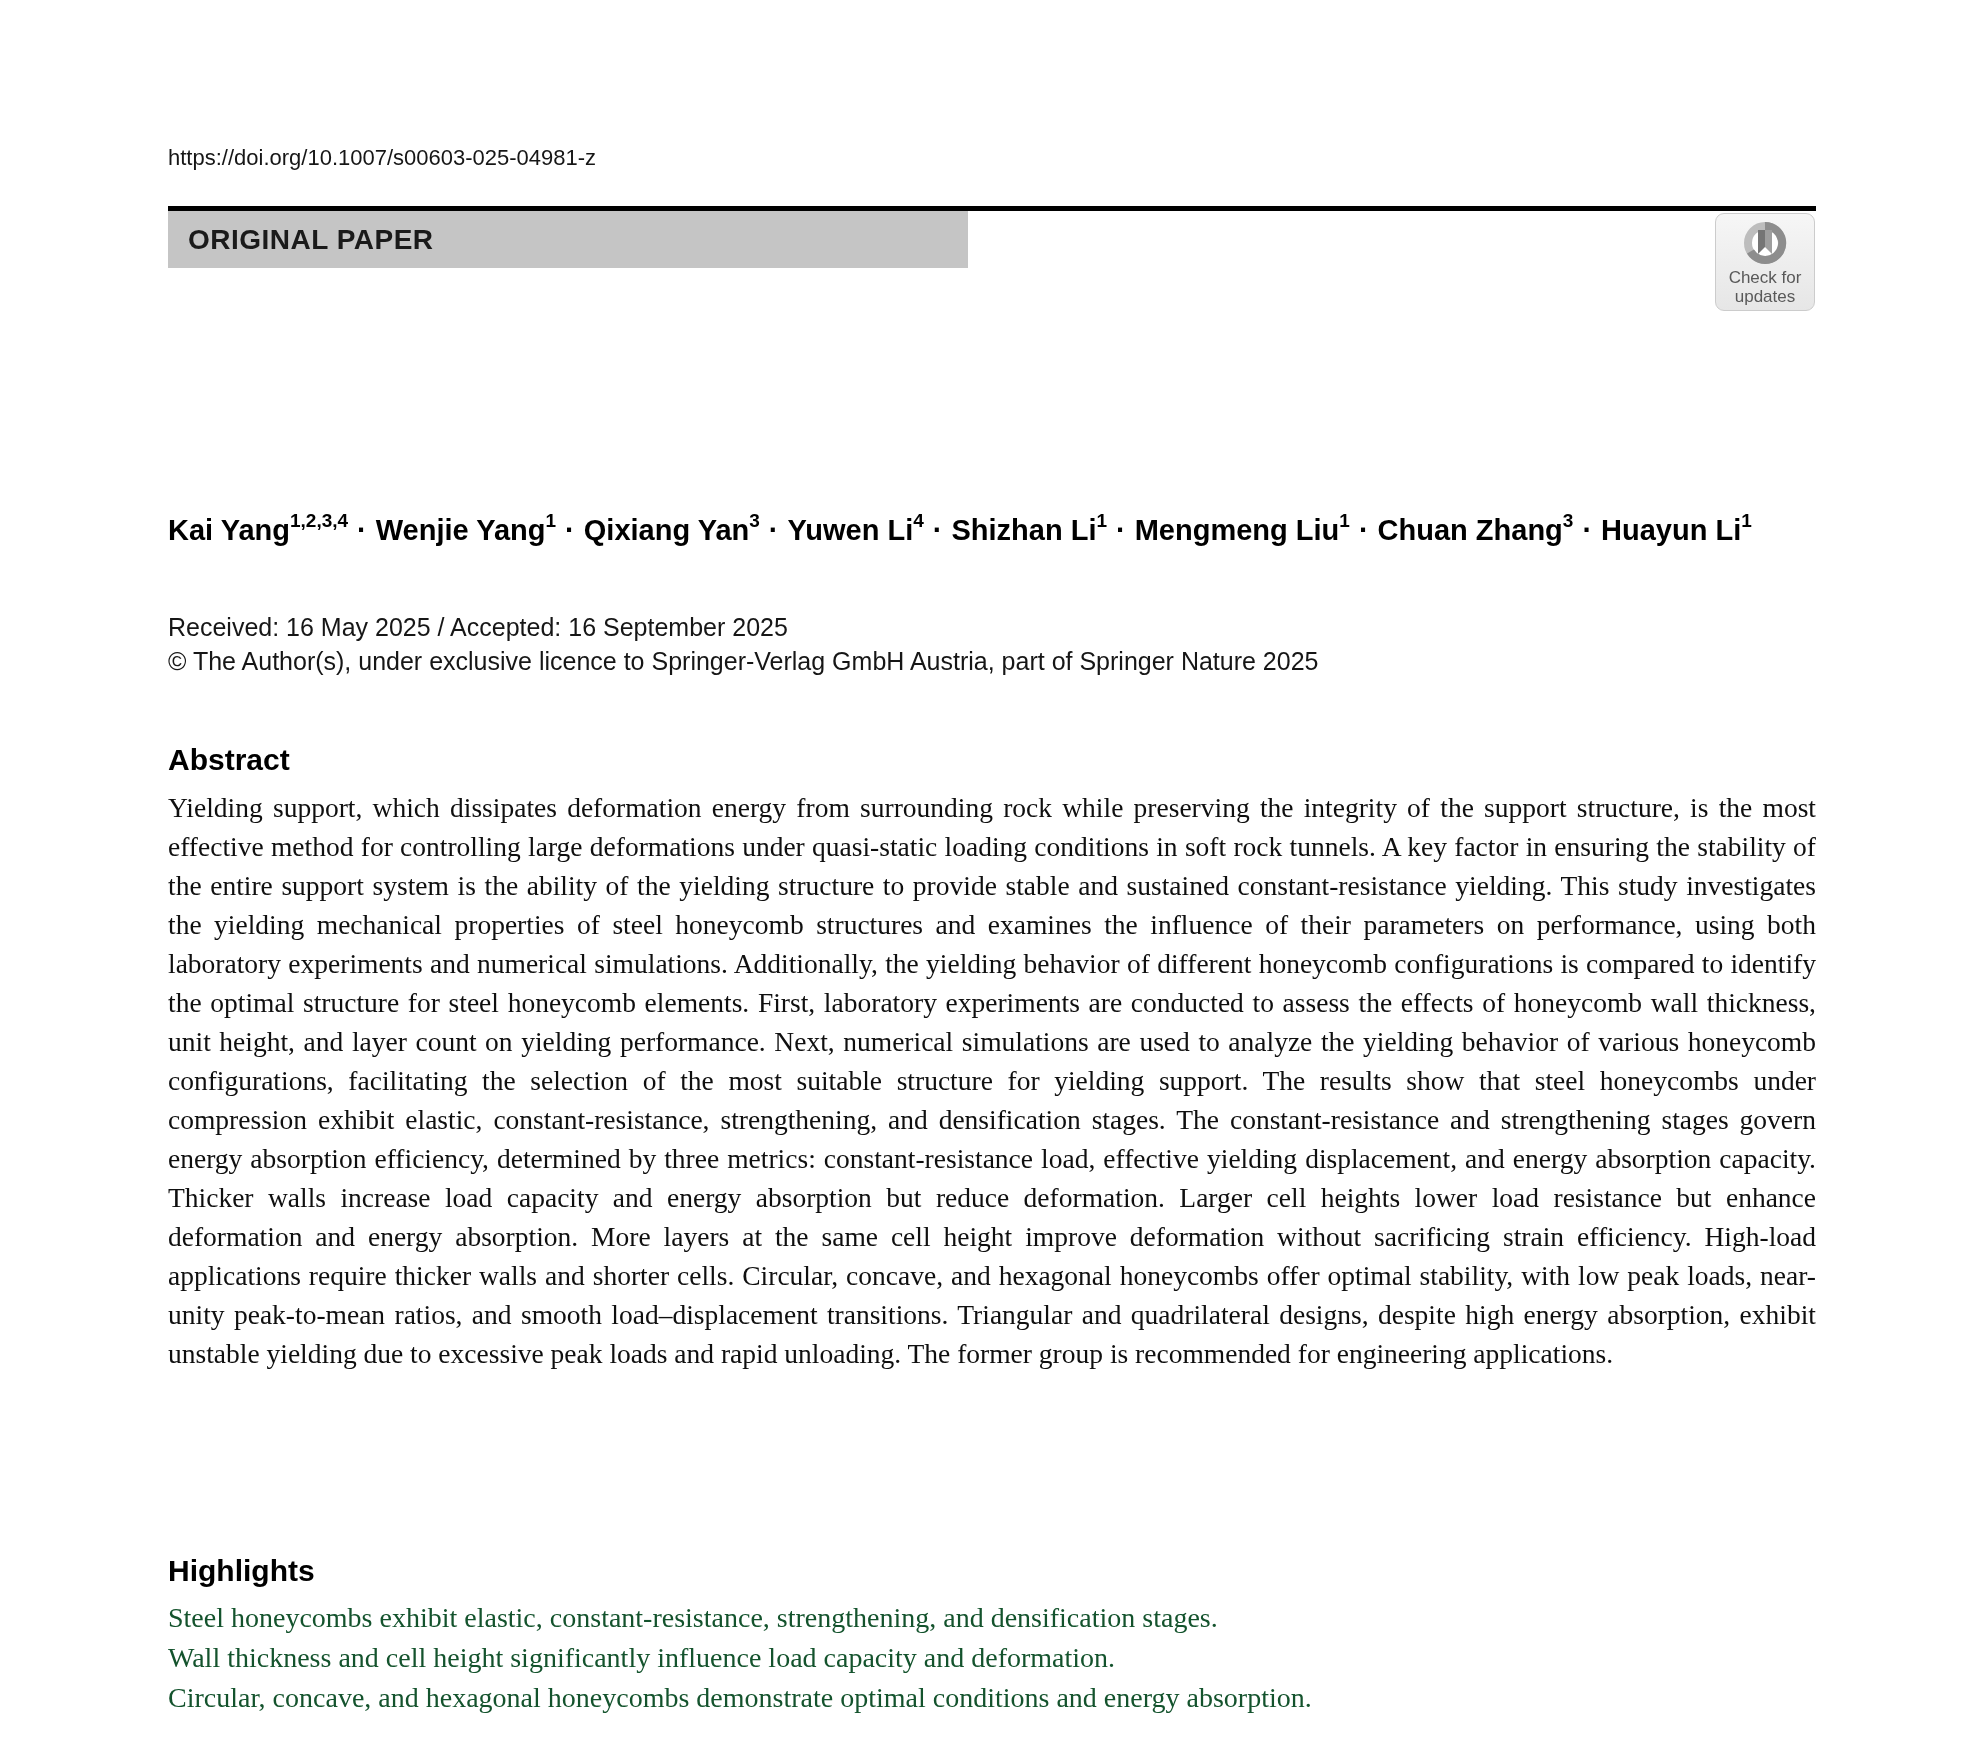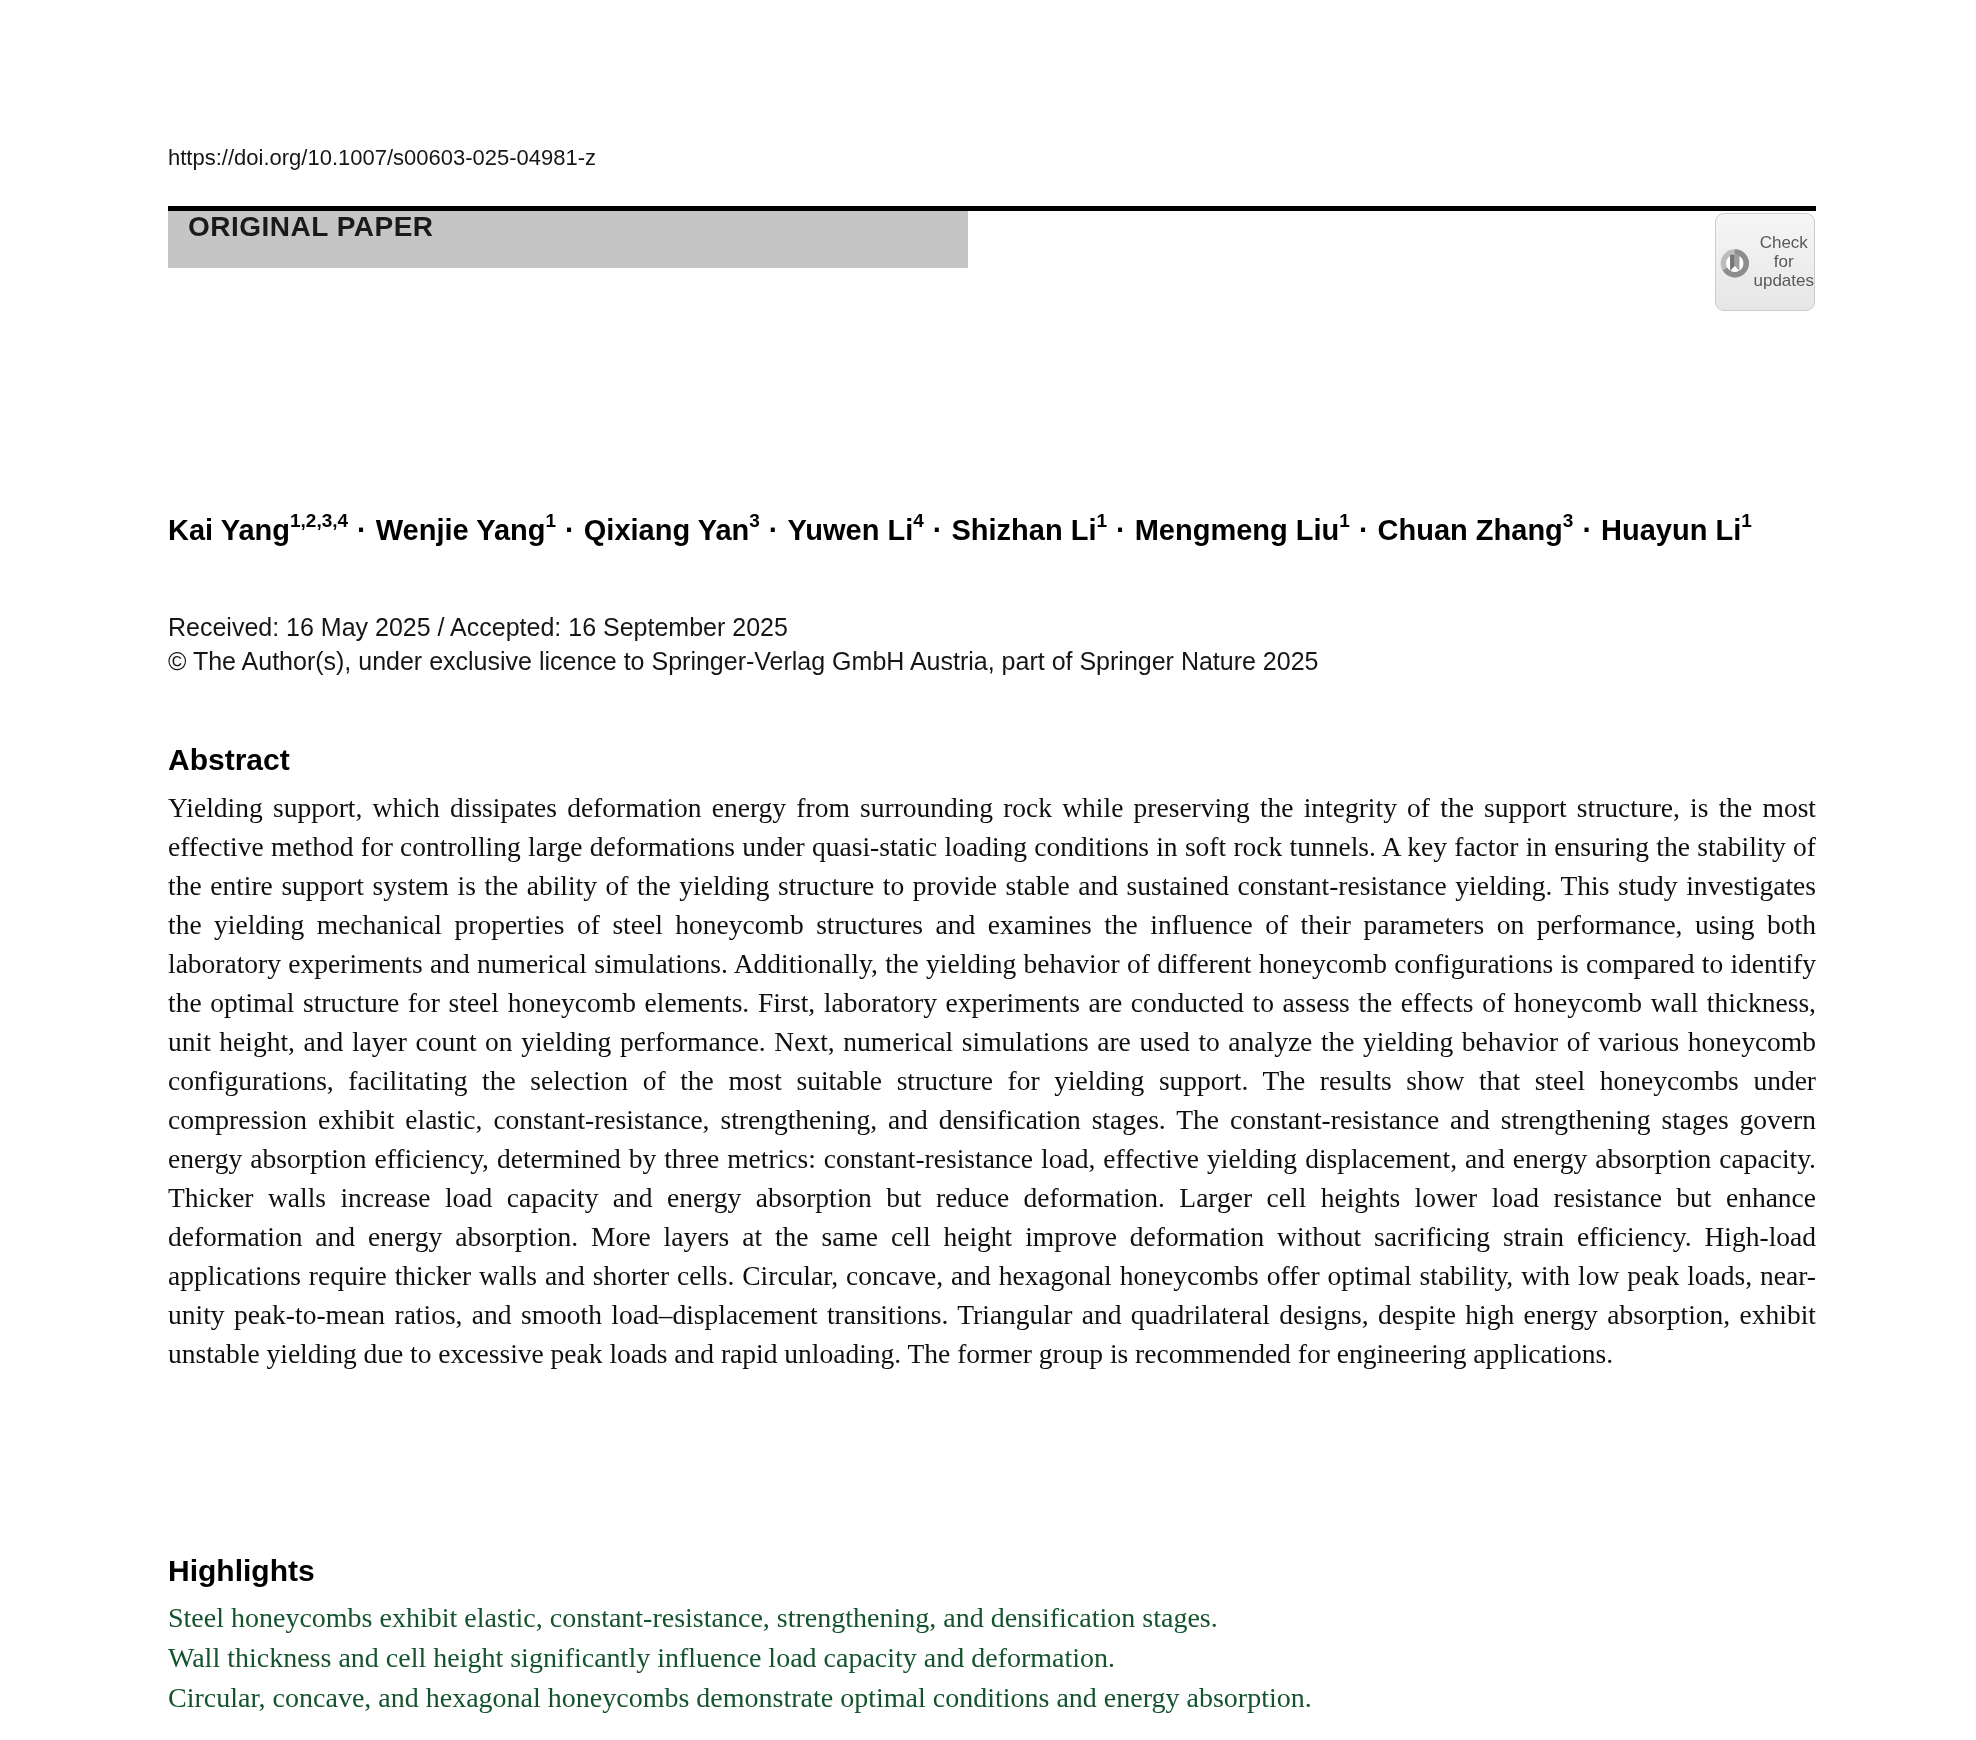--- a/index.html
+++ b/index.html
@@ -22,33 +22,33 @@
     position:absolute;top:142px;left:0;
     font-size:22px;line-height:32px;color:#161616;text-decoration:none;cursor:pointer;
   }
   .top-rule{
     position:absolute;top:206px;left:0;width:1648px;height:5px;
     background:var(--rule,#000);
   }
   .article-type-bar{
     position:absolute;top:211px;left:0;width:800px;height:57px;
     background:var(--article-bar-bg,#c5c5c5);
-    display:flex;align-items:flex-start;
+    display:flex;align-items:center;
   }
   .article-type-label{
     padding-left:20px;
     font-size:28px;font-weight:700;letter-spacing:0.5px;color:#1a1a1a;
   }
   .badge{
     position:absolute;top:213px;left:1547px;width:100px;height:98px;
     border:1px solid var(--badge-border,#ccc);
     border-radius:9px;
     background:linear-gradient(var(--badge-bg-top,#f5f5f5), var(--badge-bg-bottom,#e7e7e7));
     box-sizing:border-box;
-    display:flex;align-items:center;justify-content:flex-start;
+    display:flex;flex-direction:column;align-items:center;justify-content:flex-start;
     cursor:pointer;
   }
   .badge svg{margin-top:4px;display:block;}
   .badge-text{
     text-align:center;
     font-size:17px;line-height:19px;color:var(--badge-text,#595959);
     margin-top:-2px;
   }
   .paper-title{
     position:absolute;top:352px;left:0;width:1648px;

